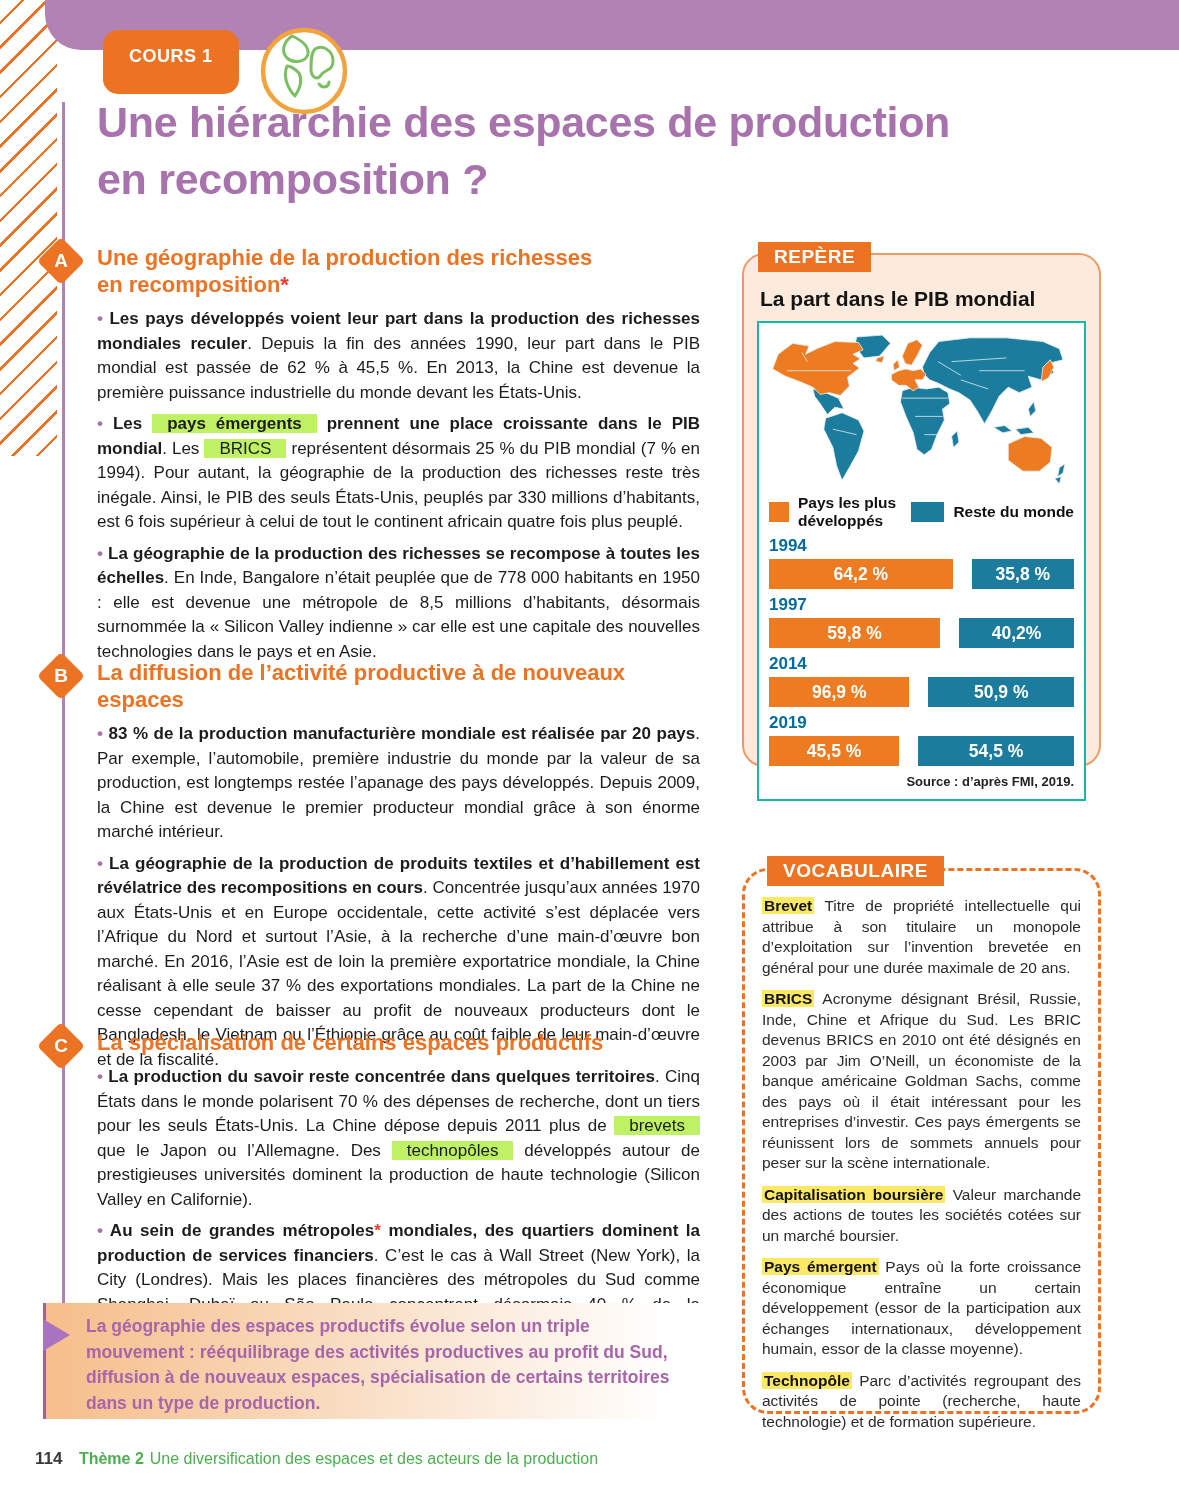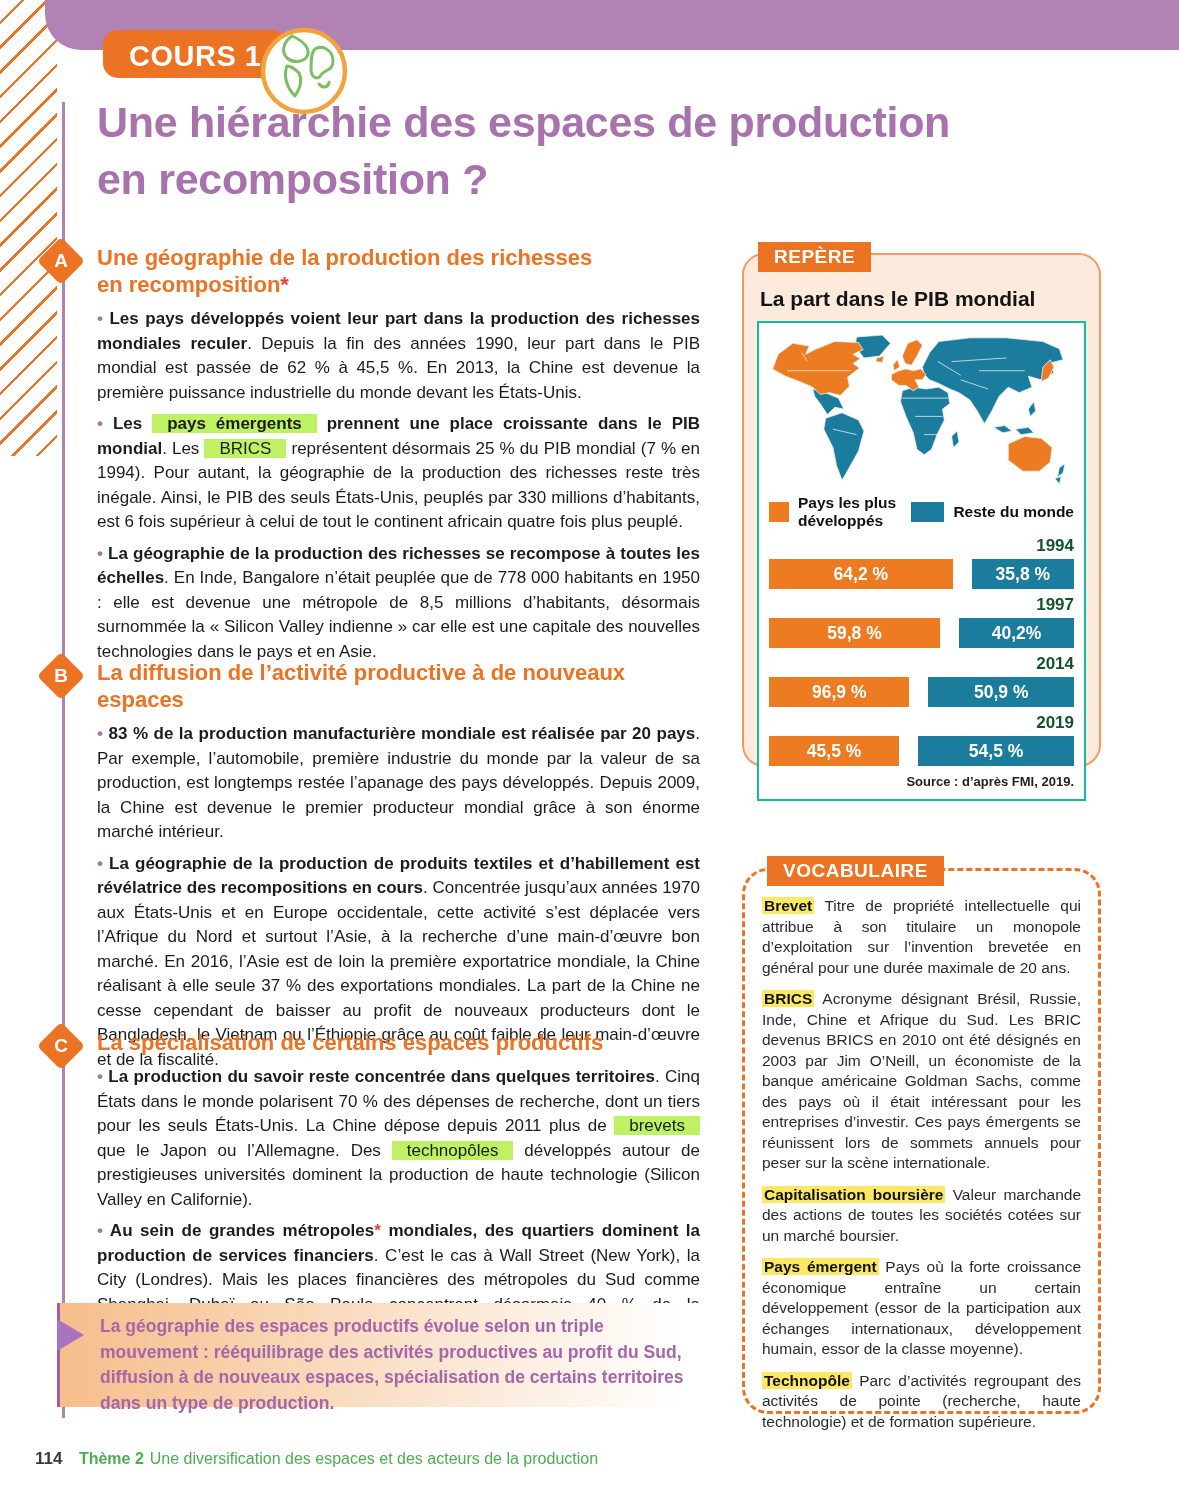--- a/index.html
+++ b/index.html
@@ -11,23 +11,23 @@
   
   .stripes{
     position:absolute;left:0;top:0;width:57px;height:456px;
     background:repeating-linear-gradient(135deg,transparent 0 15px,#ec7323 15px 17.5px);
   }
   .band{
     position:absolute;left:45px;right:0;top:0;height:50px;
     background:#b282b4;border-bottom-left-radius:36px;
   }
   .cours{
-    position:absolute;left:103px;top:30px;height:48px;line-height:52px;
+    position:absolute;left:103px;top:30px;height:64px;line-height:52px;
     padding:0 26px;background:#ec7323;color:#fff;font-weight:700;
-    font-size:29px;border-radius:15px;letter-spacing:.5px;z-index:3;
+    font-size:18px;border-radius:15px;letter-spacing:.5px;z-index:3;
   }
   .globe{position:absolute;left:258px;top:24px;z-index:4;}
   .page-title{
     position:absolute;left:97px;top:94px;margin:0;width:980px;
     font-size:43px;line-height:57px;font-weight:700;color:#a873ac;letter-spacing:-.3px;
   }
   .vline{position:absolute;left:62px;top:102px;width:3px;height:1316px;background:#b282b4;}
   
   .sec{position:absolute;left:97px;width:603px;}
   .sec-h{margin:0 0 9px;font-size:22px;line-height:27px;font-weight:700;color:#ec7323;}
@@ -40,21 +40,21 @@
     transform:rotate(-45deg);color:#fff;font-weight:700;font-size:19px;
   }
   .para{margin:0 0 7px;text-align:justify;font-size:17px;line-height:24.5px;color:#1c1c1c;}
   .para:last-child{margin-bottom:0;}
   .bullet{color:#a873ab;font-weight:700;}
   .b{font-weight:700;}
   .hl{background:#bef264;padding:0 15px;}
   .red{color:#e6402e;font-weight:700;}
   
   .summary{
-    position:absolute;left:57px;top:1303px;width:665px;height:104px;box-sizing:border-box;
+    position:absolute;left:43px;top:1303px;width:665px;height:116px;box-sizing:border-box;
     background:linear-gradient(90deg,#f6be8b 0%,#f9ddc2 45%,#ffffff 94%);
     border-left:3px solid #a05fa5;padding:11px 30px 0 40px;
   }
   .summary p{margin:0;font-size:17.5px;line-height:25.5px;font-weight:700;color:#a765aa;}
   .summary-arrow{
     position:absolute;left:-3px;top:16px;width:0;height:0;
     border-top:16px solid transparent;border-bottom:16px solid transparent;
     border-left:27px solid #a873c0;
   }
   
@@ -68,21 +68,21 @@
   }
   .repere-title{margin:32px 0 10px 16px;font-size:21px;font-weight:700;color:#141414;}
   .chart-box{margin:0 13px;background:#fff;border:2px solid #14b8a6;padding:7px 10px 10px;}
   .worldmap{display:block;width:100%;height:160px;}
   .legend{display:flex;align-items:center;margin:4px 0 6px;font-size:15.5px;font-weight:700;color:#111;}
   .legend-item{display:flex;align-items:center;}
   .legend-item:first-child{flex:1.12;}
   .sw{width:33px;height:20px;display:inline-block;margin-right:9px;}
   .sw.orange{background:#ed7b21;}
   .sw.teal{background:#1c7c9d;}
-  .year{font-size:17px;font-weight:700;color:#14532d;margin:6px 0 3px;text-align:right;}
+  .year{font-size:17px;font-weight:700;color:#0369a1;margin:6px 0 3px;}
   .bar-row{display:flex;height:30px;width:100%;gap:19px;}
   .barseg{display:flex;align-items:center;justify-content:center;color:#fff;font-weight:700;font-size:17.5px;white-space:nowrap;overflow:hidden;}
   .source{text-align:right;font-size:13px;font-weight:700;color:#222;margin-top:8px;}
   
   .vocab{
     position:absolute;left:742px;top:868px;width:359px;height:546px;box-sizing:border-box;
     border:3px dashed #ec7323;border-radius:26px;background:#fff;padding:25px 17px 8px;
   }
   .vocab .box-label{left:22px;top:-15px;}
   .vocab-entry{margin:0 0 11px;font-size:15.5px;line-height:20.5px;color:#2b2b2b;text-align:justify;}

